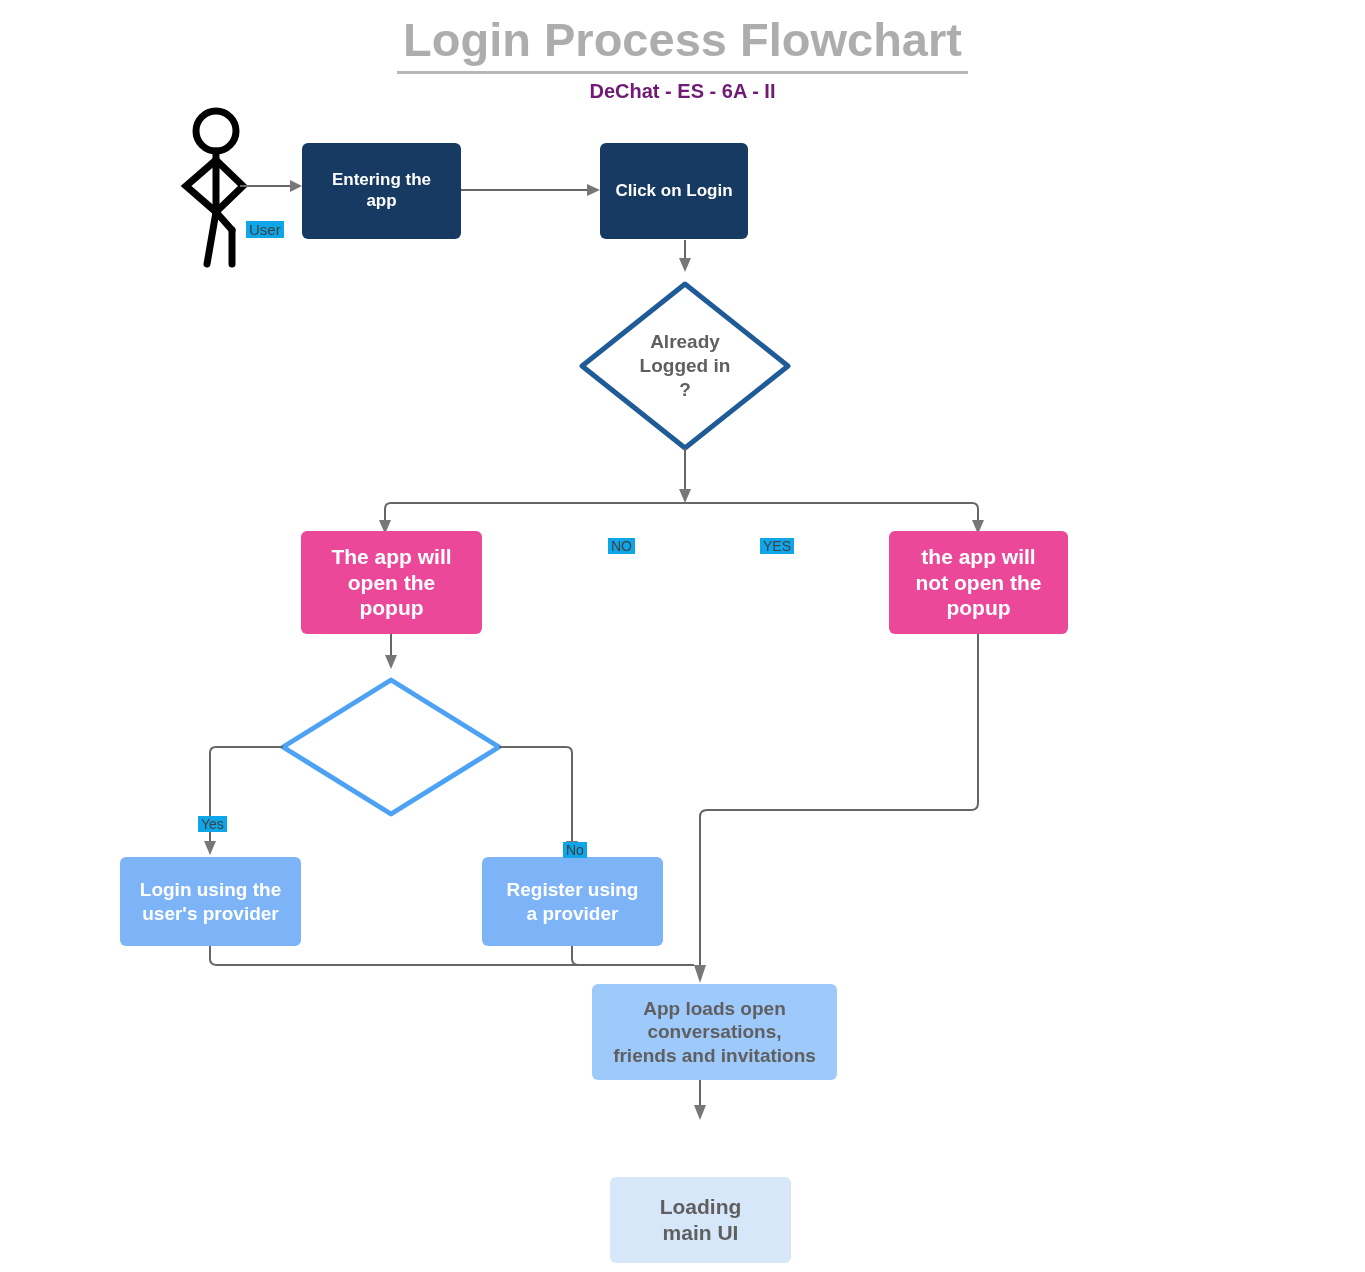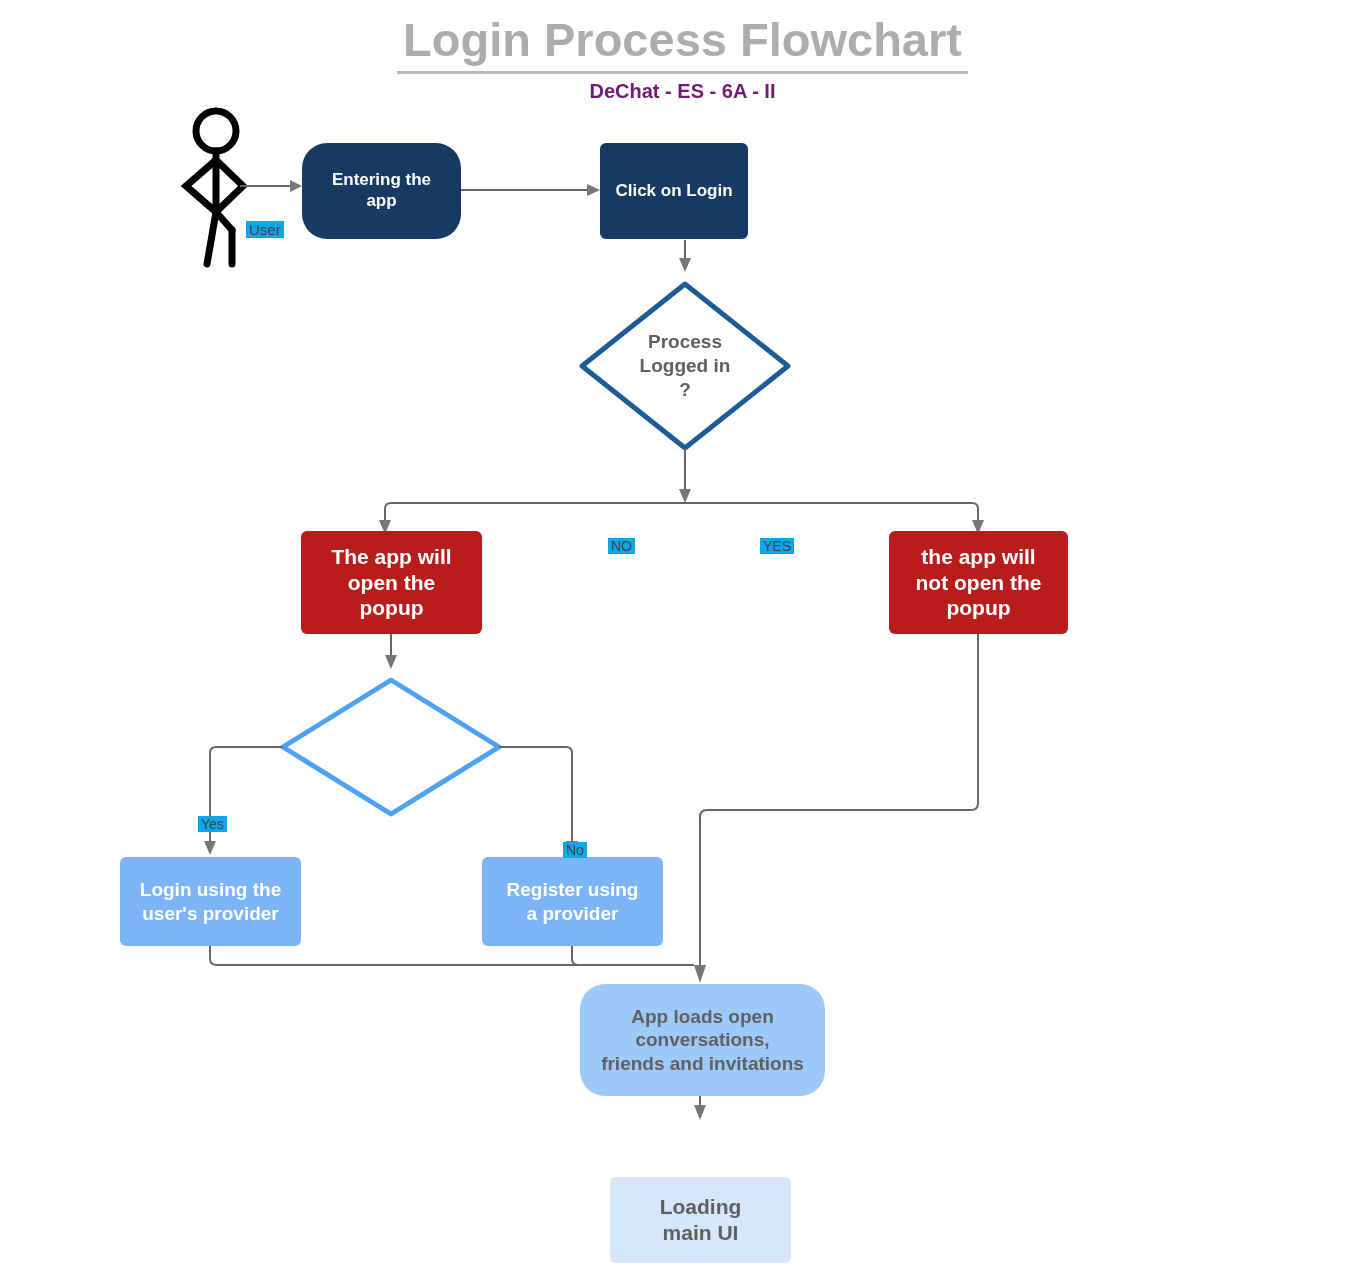--- a/index.html
+++ b/index.html
@@ -48,21 +48,21 @@
     display: flex;
     align-items: center;
     justify-content: center;
     text-align: center;
     font-weight: bold;
     line-height: 1.23;
     border-radius: 6px;
     white-space: pre-line;
   }
   .node.navy     { background: #173a63; color: #ffffff; font-size: 17px; }
-  .node.blue     { background: #b91c1c; color: #ffffff; font-size: 21px; }
+  .node.blue     { background: #ec4899; color: #ffffff; font-size: 21px; }
   .node.lightblue{ background: #7db4f8; color: #ffffff; font-size: 19px; }
   .node.paleblue { background: #9ec9fb; color: #5f5f5f; font-size: 19px; }
   .node.palest   { background: #d6e7fa; color: #5f5f5f; font-size: 21px; }
 
   .diamond-label {
     position: absolute;
     display: flex;
     align-items: center;
     justify-content: center;
     text-align: center;
@@ -189,45 +189,45 @@
       <path class="edge" d="M 572,946 L 572,959 Q 572,965 579,965 L 694,965"></path>
       <polygon class="edge-head" points="694,965 706,965 700,983"></polygon>
     </g>
 
     <g>
       <path class="edge" d="M 700,1080 L 700,1105"></path>
       <polygon class="edge-head" points="694,1105 706,1105 700,1120"></polygon>
     </g>
   </svg>
 
-  <div class="node navy" style="left:302px; top:143px; width:159px; height:96px;border-radius:25px;">Entering the
+  <div class="node navy" style="left:302px; top:143px; width:159px; height:96px;">Entering the
 app</div>
 
   <div class="node navy" style="left:600px; top:143px; width:148px; height:96px;">Click on Login</div>
 
-  <div class="diamond-label" style="left:610px; top:320px; width:150px; height:92px; font-size:19px;">Process
+  <div class="diamond-label" style="left:610px; top:320px; width:150px; height:92px; font-size:19px;">Already
 Logged in
 ?</div>
 
   <div class="node blue" style="left:301px; top:531px; width:181px; height:103px;">The app will
 open the
 popup</div>
 
   <div class="node blue" style="left:889px; top:531px; width:179px; height:103px;">the app will
 not open the
 popup</div>
 
 
   <div class="node lightblue" style="left:120px; top:857px; width:181px; height:89px;">Login using the
 user's provider</div>
 
   <div class="node lightblue" style="left:482px; top:857px; width:181px; height:89px;">Register using
 a provider</div>
 
-  <div class="node paleblue" style="left:580px; top:984px; width:245px; height:112px;border-radius:25px;">App loads open
+  <div class="node paleblue" style="left:592px; top:984px; width:245px; height:96px;">App loads open
 conversations,
 friends and invitations</div>
 
   <div class="node palest" style="left:610px; top:1177px; width:181px; height:86px;">Loading
 main UI</div>
 
   <div class="edge-label" style="left:246px; top:177px; font-size:15px;">User</div>
 
   <div class="edge-label" style="left:608px; top:494px; font-size:14px;">NO</div>
 

